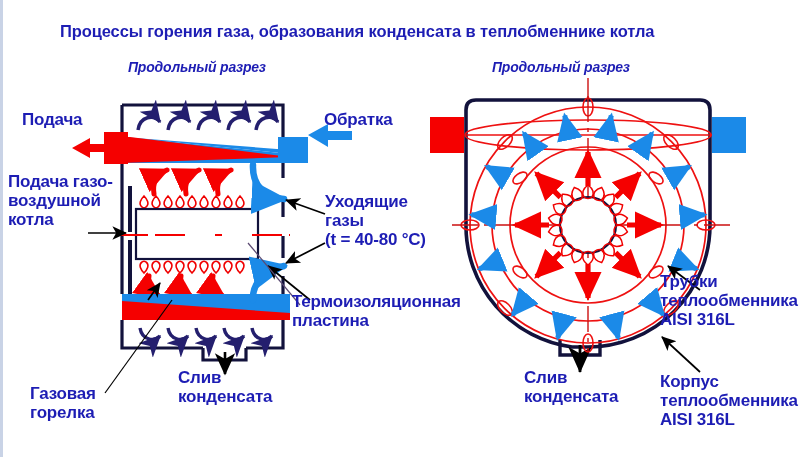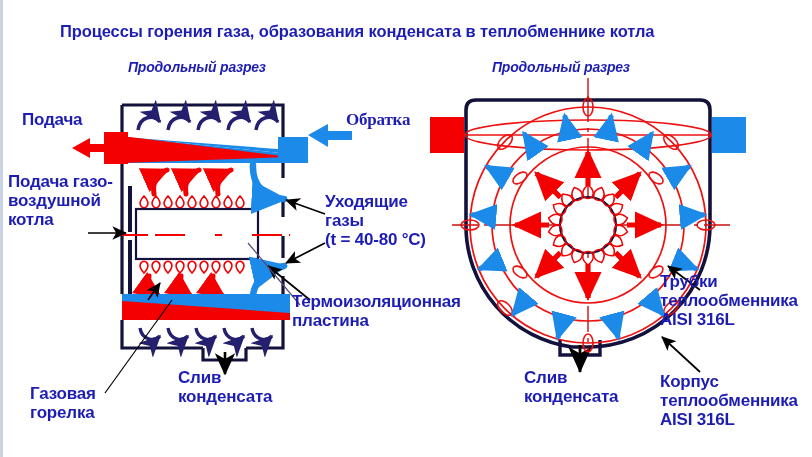--- a/index.html
+++ b/index.html
@@ -375,21 +375,21 @@
 </svg>
 
   <div class="lbl subtitle" style="left:128px; top:60px;">Продольный разрез</div>
 
   <div class="lbl title" style="left:60px; top:22px;">Процессы горения газа, образования конденсата в теплобменнике котла</div>
 
   <div class="lbl subtitle" style="left:492px; top:60px;">Продольный разрез</div>
 
   <div class="lbl note" style="left:22px; top:110px;">Подача</div>
 
-  <div class="lbl note" style="left:346px; top:110px;font-family:Liberation Serif, serif;">Обратка</div>
+  <div class="lbl note" style="left:324px; top:110px;">Обратка</div>
 
   <div class="lbl note" style="left:8px; top:172px;">Подача газо-
 воздушной
 котла</div>
 
   <div class="lbl note c" style="left:325px; top:192px; width:132px;">Уходящие
 газы
 (t = 40-80 °C)</div>
 
   <div class="lbl note c" style="left:30px; top:384px; width:118px;">Газовая

